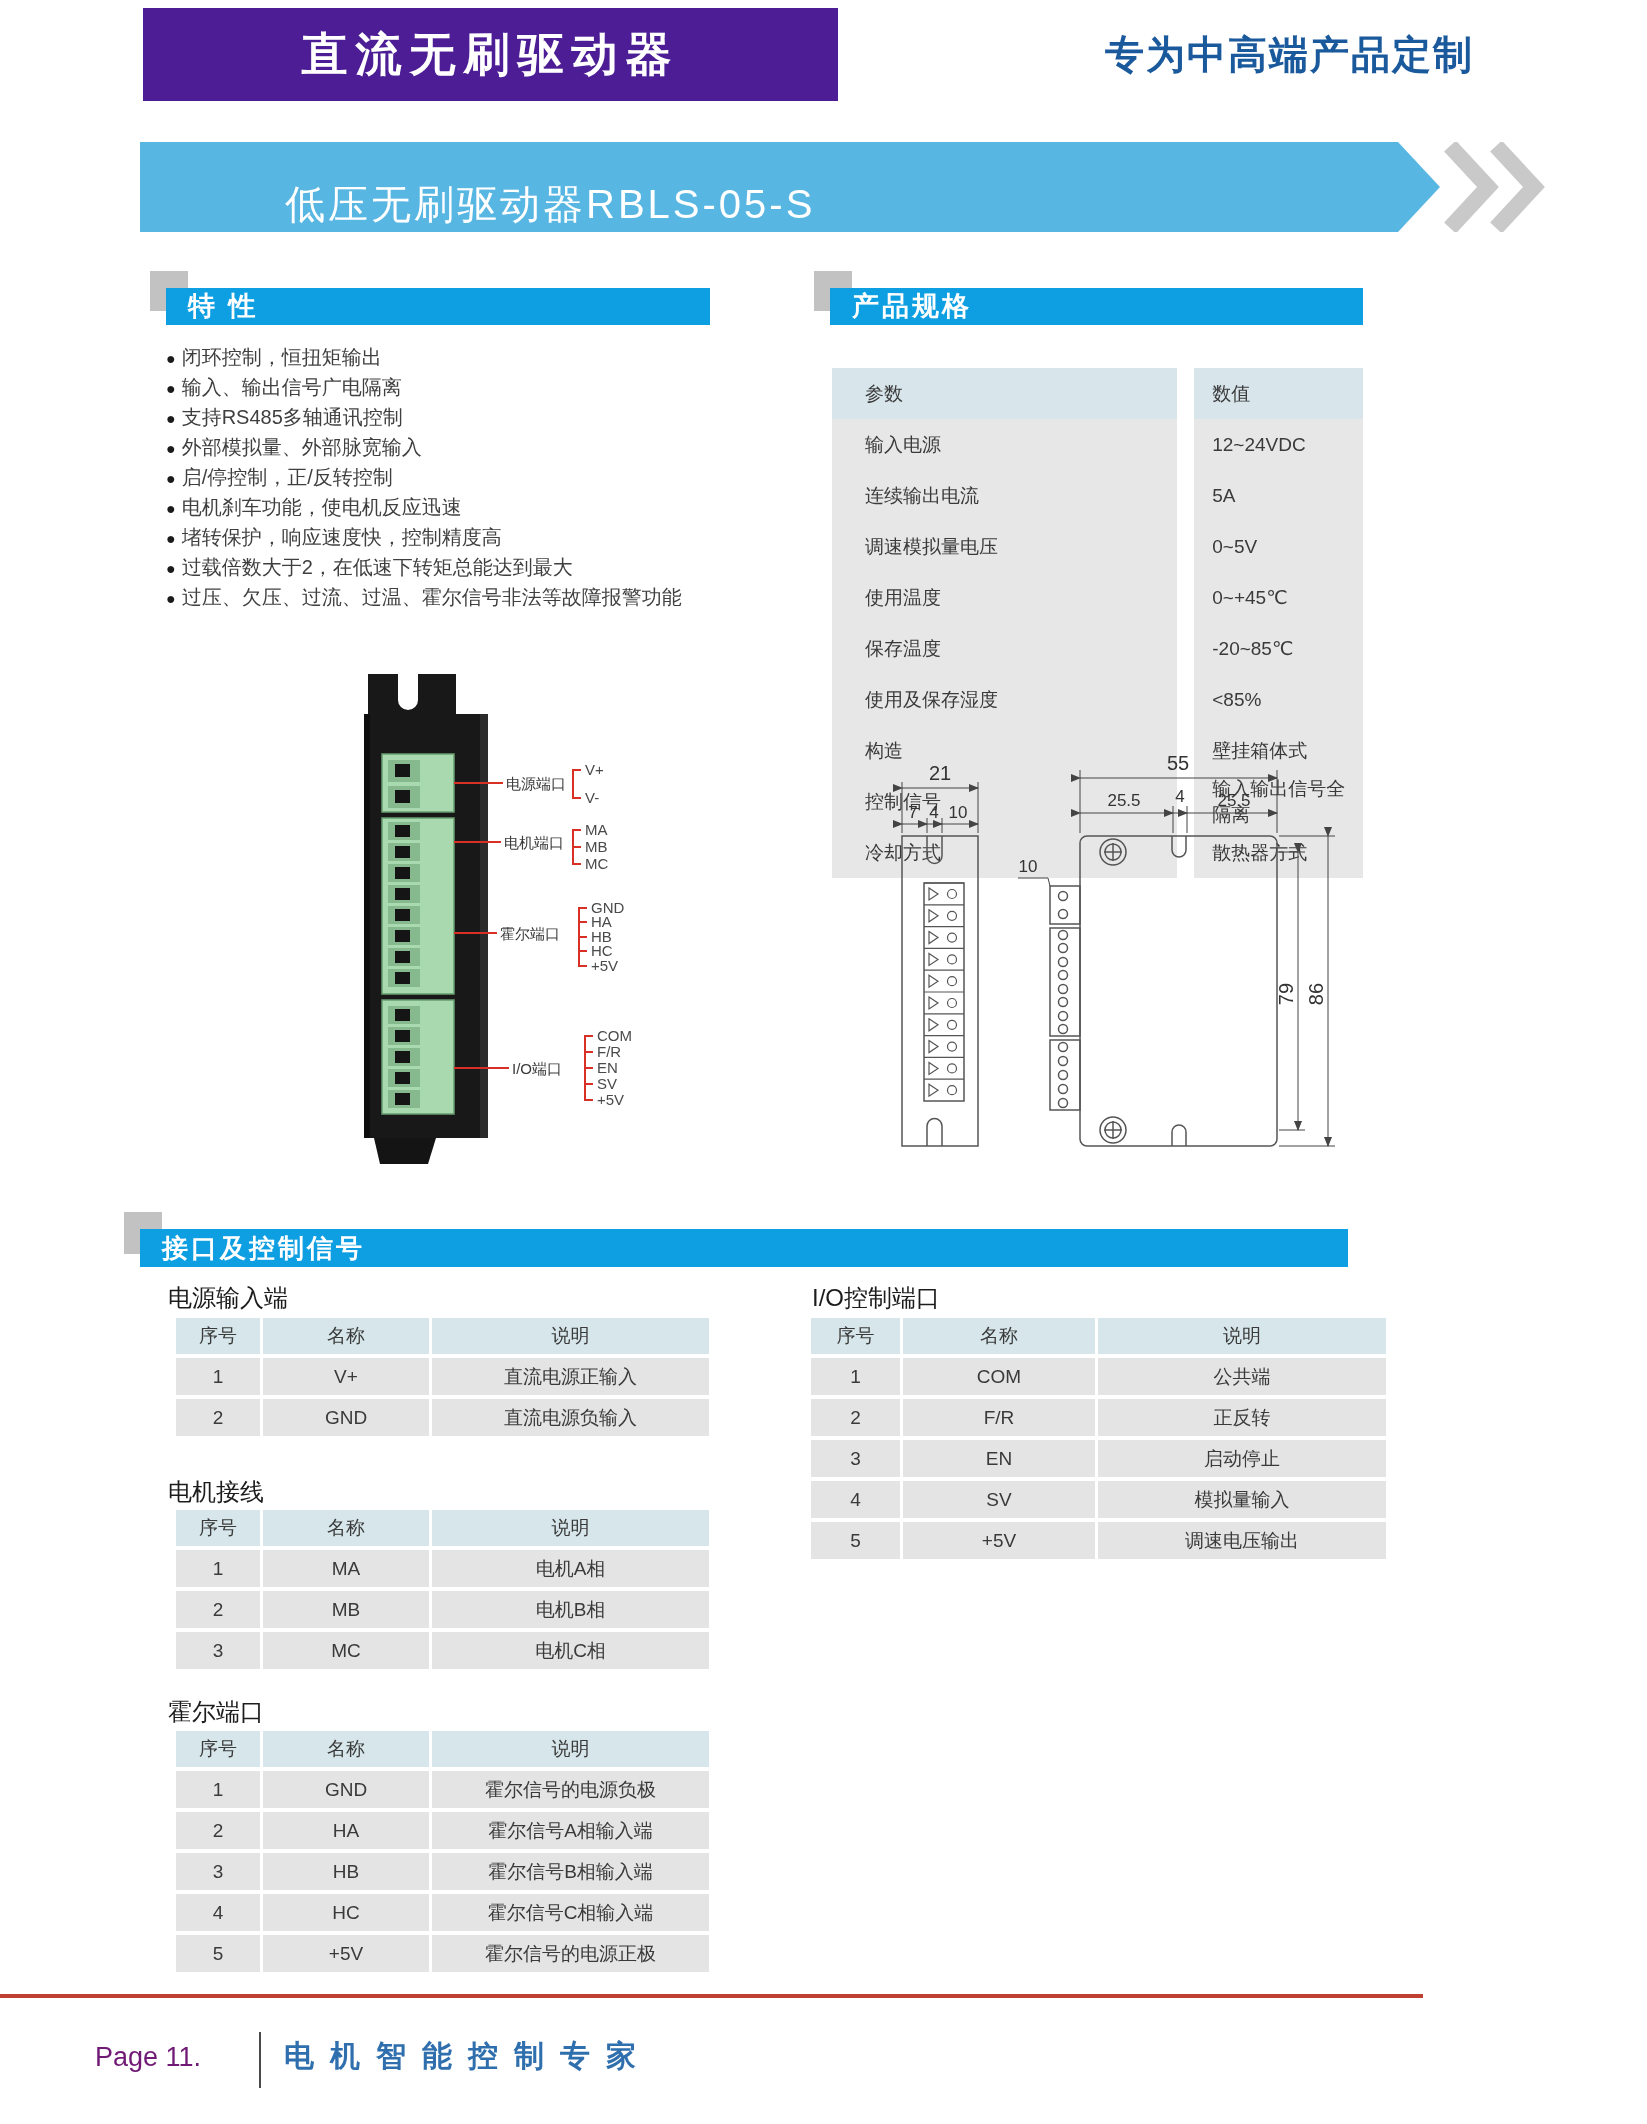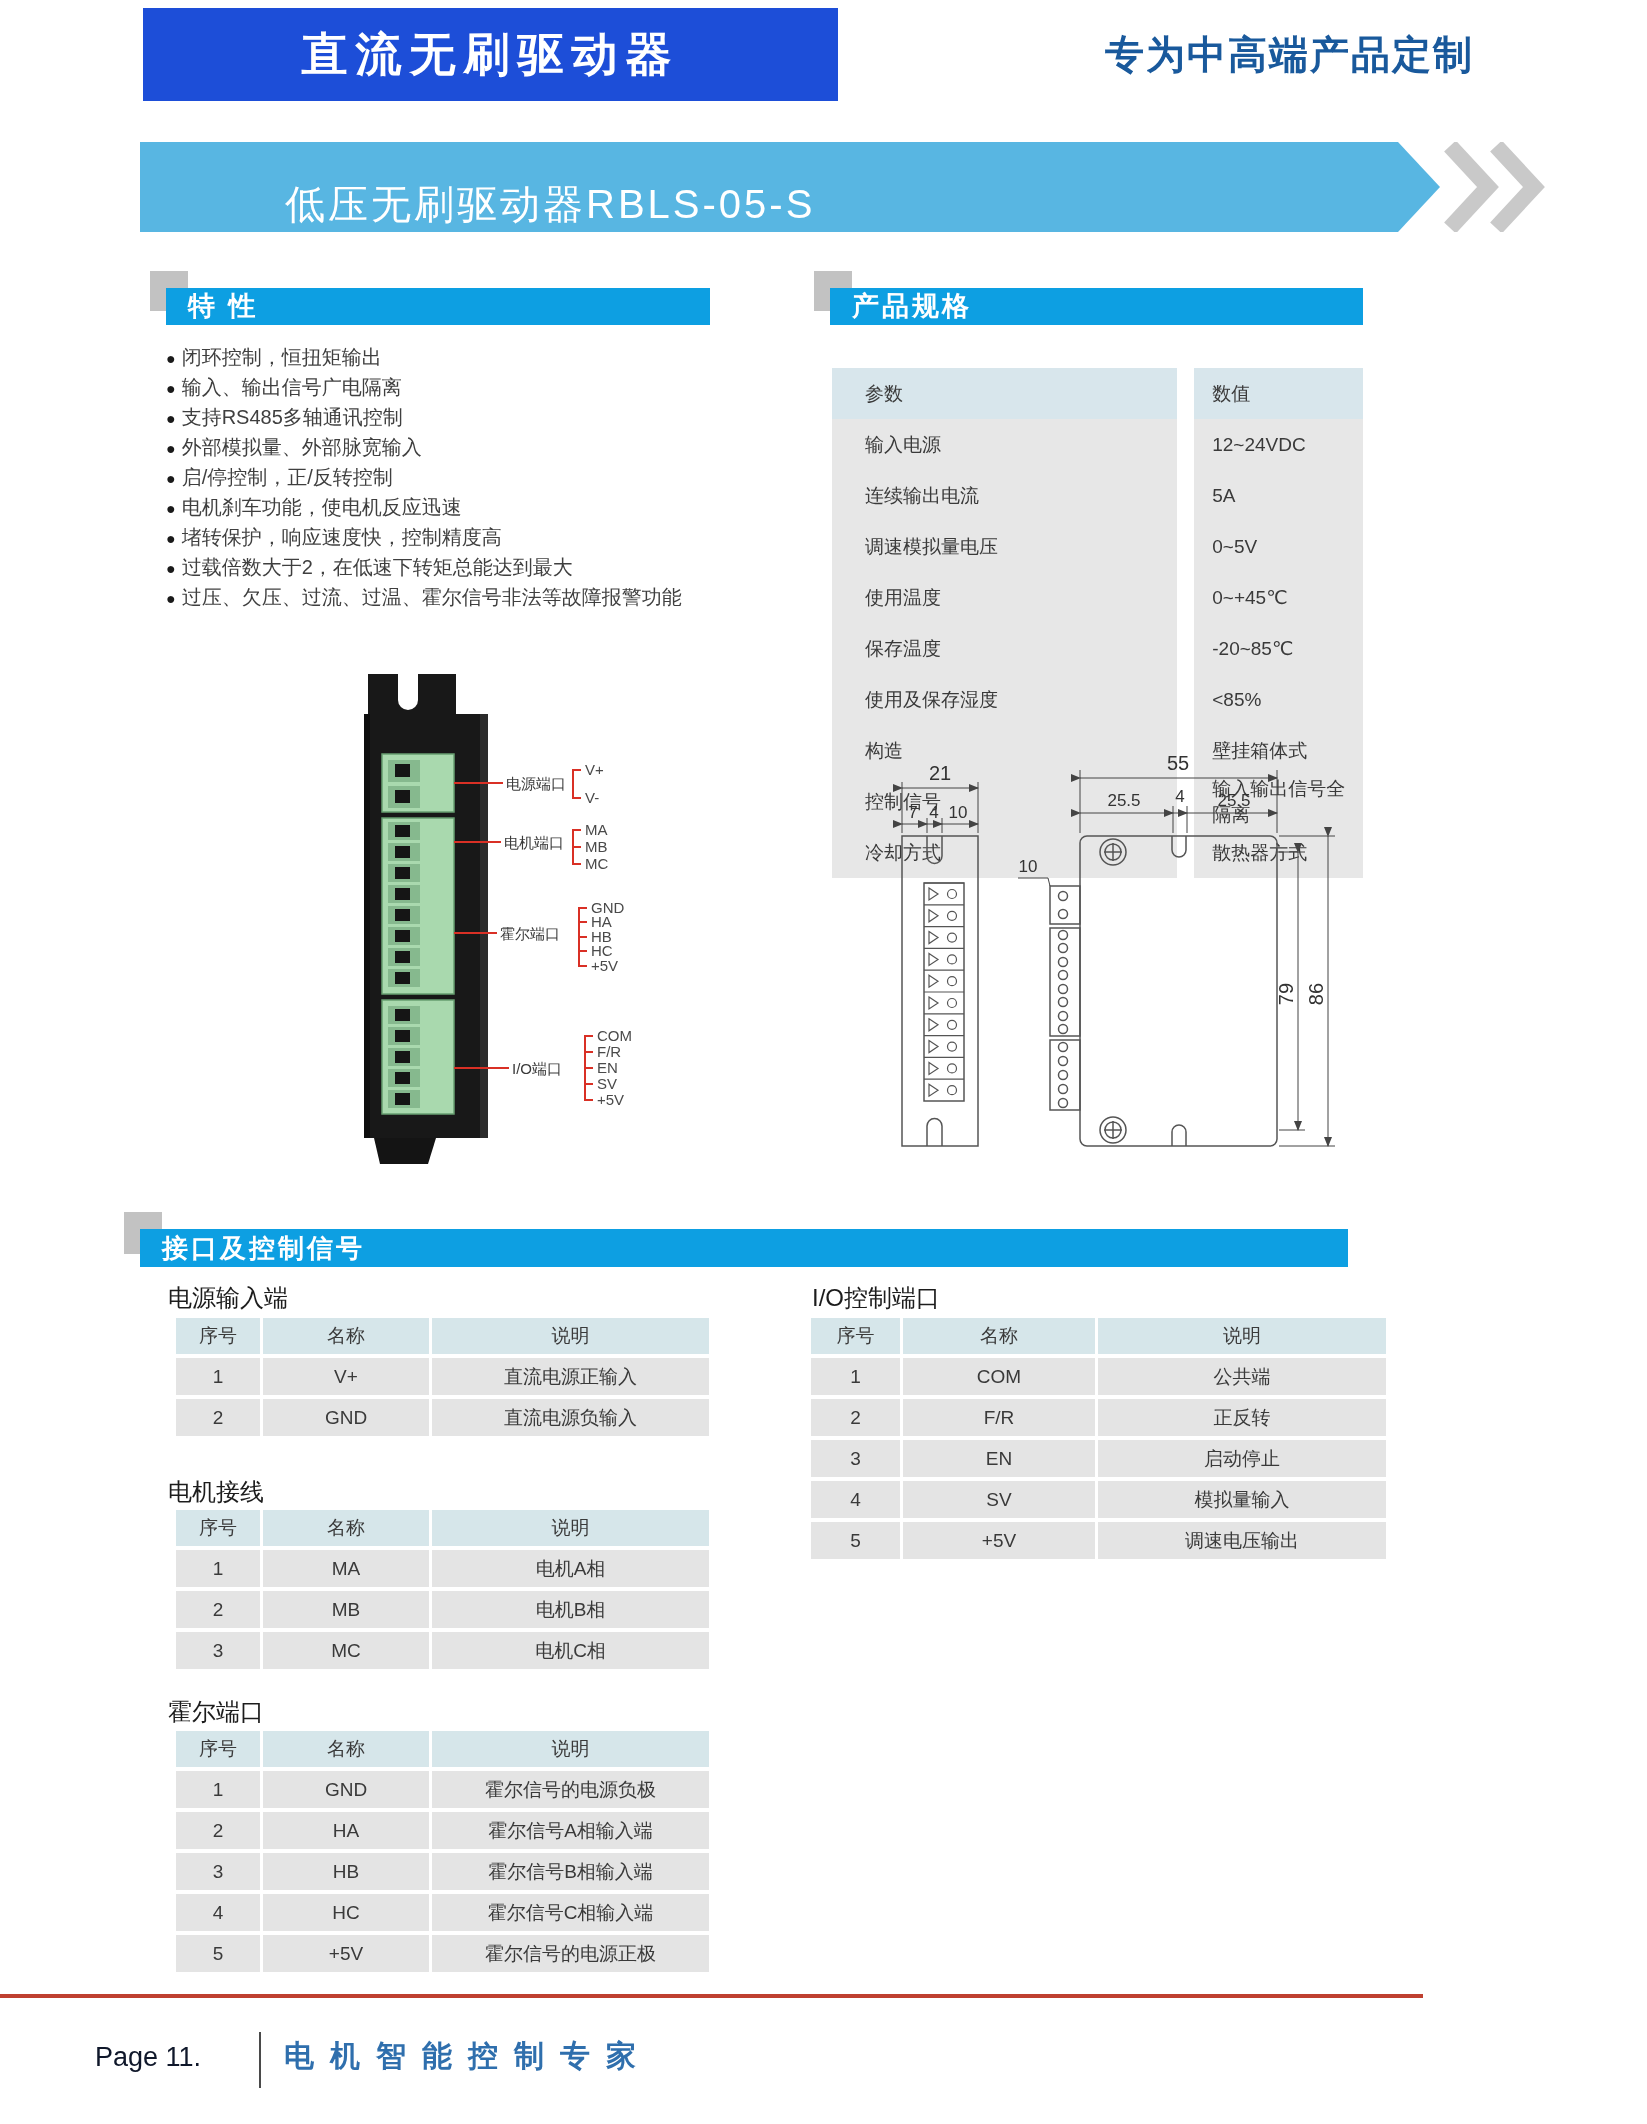--- a/index.html
+++ b/index.html
@@ -1,21 +1,21 @@
 <!DOCTYPE html>
 <html><head>
 <meta charset="utf-8">
 <style>
   html,body{margin:0;padding:0;background:#9aa0a6;}
   .page{position:relative;width:1647px;height:2124px;background:#ffffff;overflow:hidden;
         font-family:"Liberation Sans","DejaVu Sans",sans-serif;color:#3a3a3a;margin:0 auto;}
   .abs{position:absolute;}
 
   
-  .top-banner{position:absolute;left:143px;top:8px;width:695px;height:93px;background:#1d4ed8;
+  .top-banner{position:absolute;left:143px;top:8px;width:695px;height:93px;background:#4c1d95;
               display:flex;align-items:center;justify-content:center;font-family:Liberation Mono, monospace;}
   .top-banner span{color:#ffffff;font-size:46px;font-weight:bold;letter-spacing:8px;}
   .tagline{position:absolute;left:1105px;top:25px;width:440px;height:60px;line-height:60px;
            font-size:39px;font-weight:bold;color:#19599c;letter-spacing:2px;}
   .model-banner{position:absolute;left:140px;top:142px;width:1300px;height:90px;background:#58b6e2;
                 clip-path:polygon(0 0,calc(100% - 42px) 0,100% 50%,calc(100% - 42px) 100%,0 100%);
                 display:flex;align-items:flex-end;}
   .model-banner span{color:#ffffff;font-size:40px;letter-spacing:3px;padding-left:145px;}
   .chevrons{position:absolute;left:1444px;top:142px;}
 
@@ -42,21 +42,21 @@
   .mini{position:absolute;font-size:19px;}
   .mrow{display:flex;gap:3px;margin-bottom:4px;height:37px;}
   .mrow>div{background:#e4e4e4;display:flex;align-items:center;justify-content:center;box-sizing:border-box;}
   .mrow.mhead{height:36px;}
   .mrow.mhead>div{background:#d6e6ea;}
   .lt .cn{width:84px;} .lt .cm{width:166px;} .lt .cd{width:277px;}
   .rt .cn{width:89px;} .rt .cm{width:192px;} .rt .cd{width:288px;}
 
   
   .foot-line{position:absolute;left:0;top:1994px;width:1423px;height:4px;background:#bf4030;}
-  .page-label{position:absolute;left:95px;top:2042px;font-size:27px;color:#0f172a;}
+  .page-label{position:absolute;left:95px;top:2042px;font-size:27px;color:#701a75;}
   .foot-div{position:absolute;left:259px;top:2032px;width:2px;height:56px;background:#4a4a4a;}
   .slogan{position:absolute;left:284px;top:2036px;font-size:30px;font-weight:bold;
           letter-spacing:16px;color:#2f6fad;}
 </style>
 </head>
 <body>
 
 <div class="page">
 
   <div class="top-banner">

